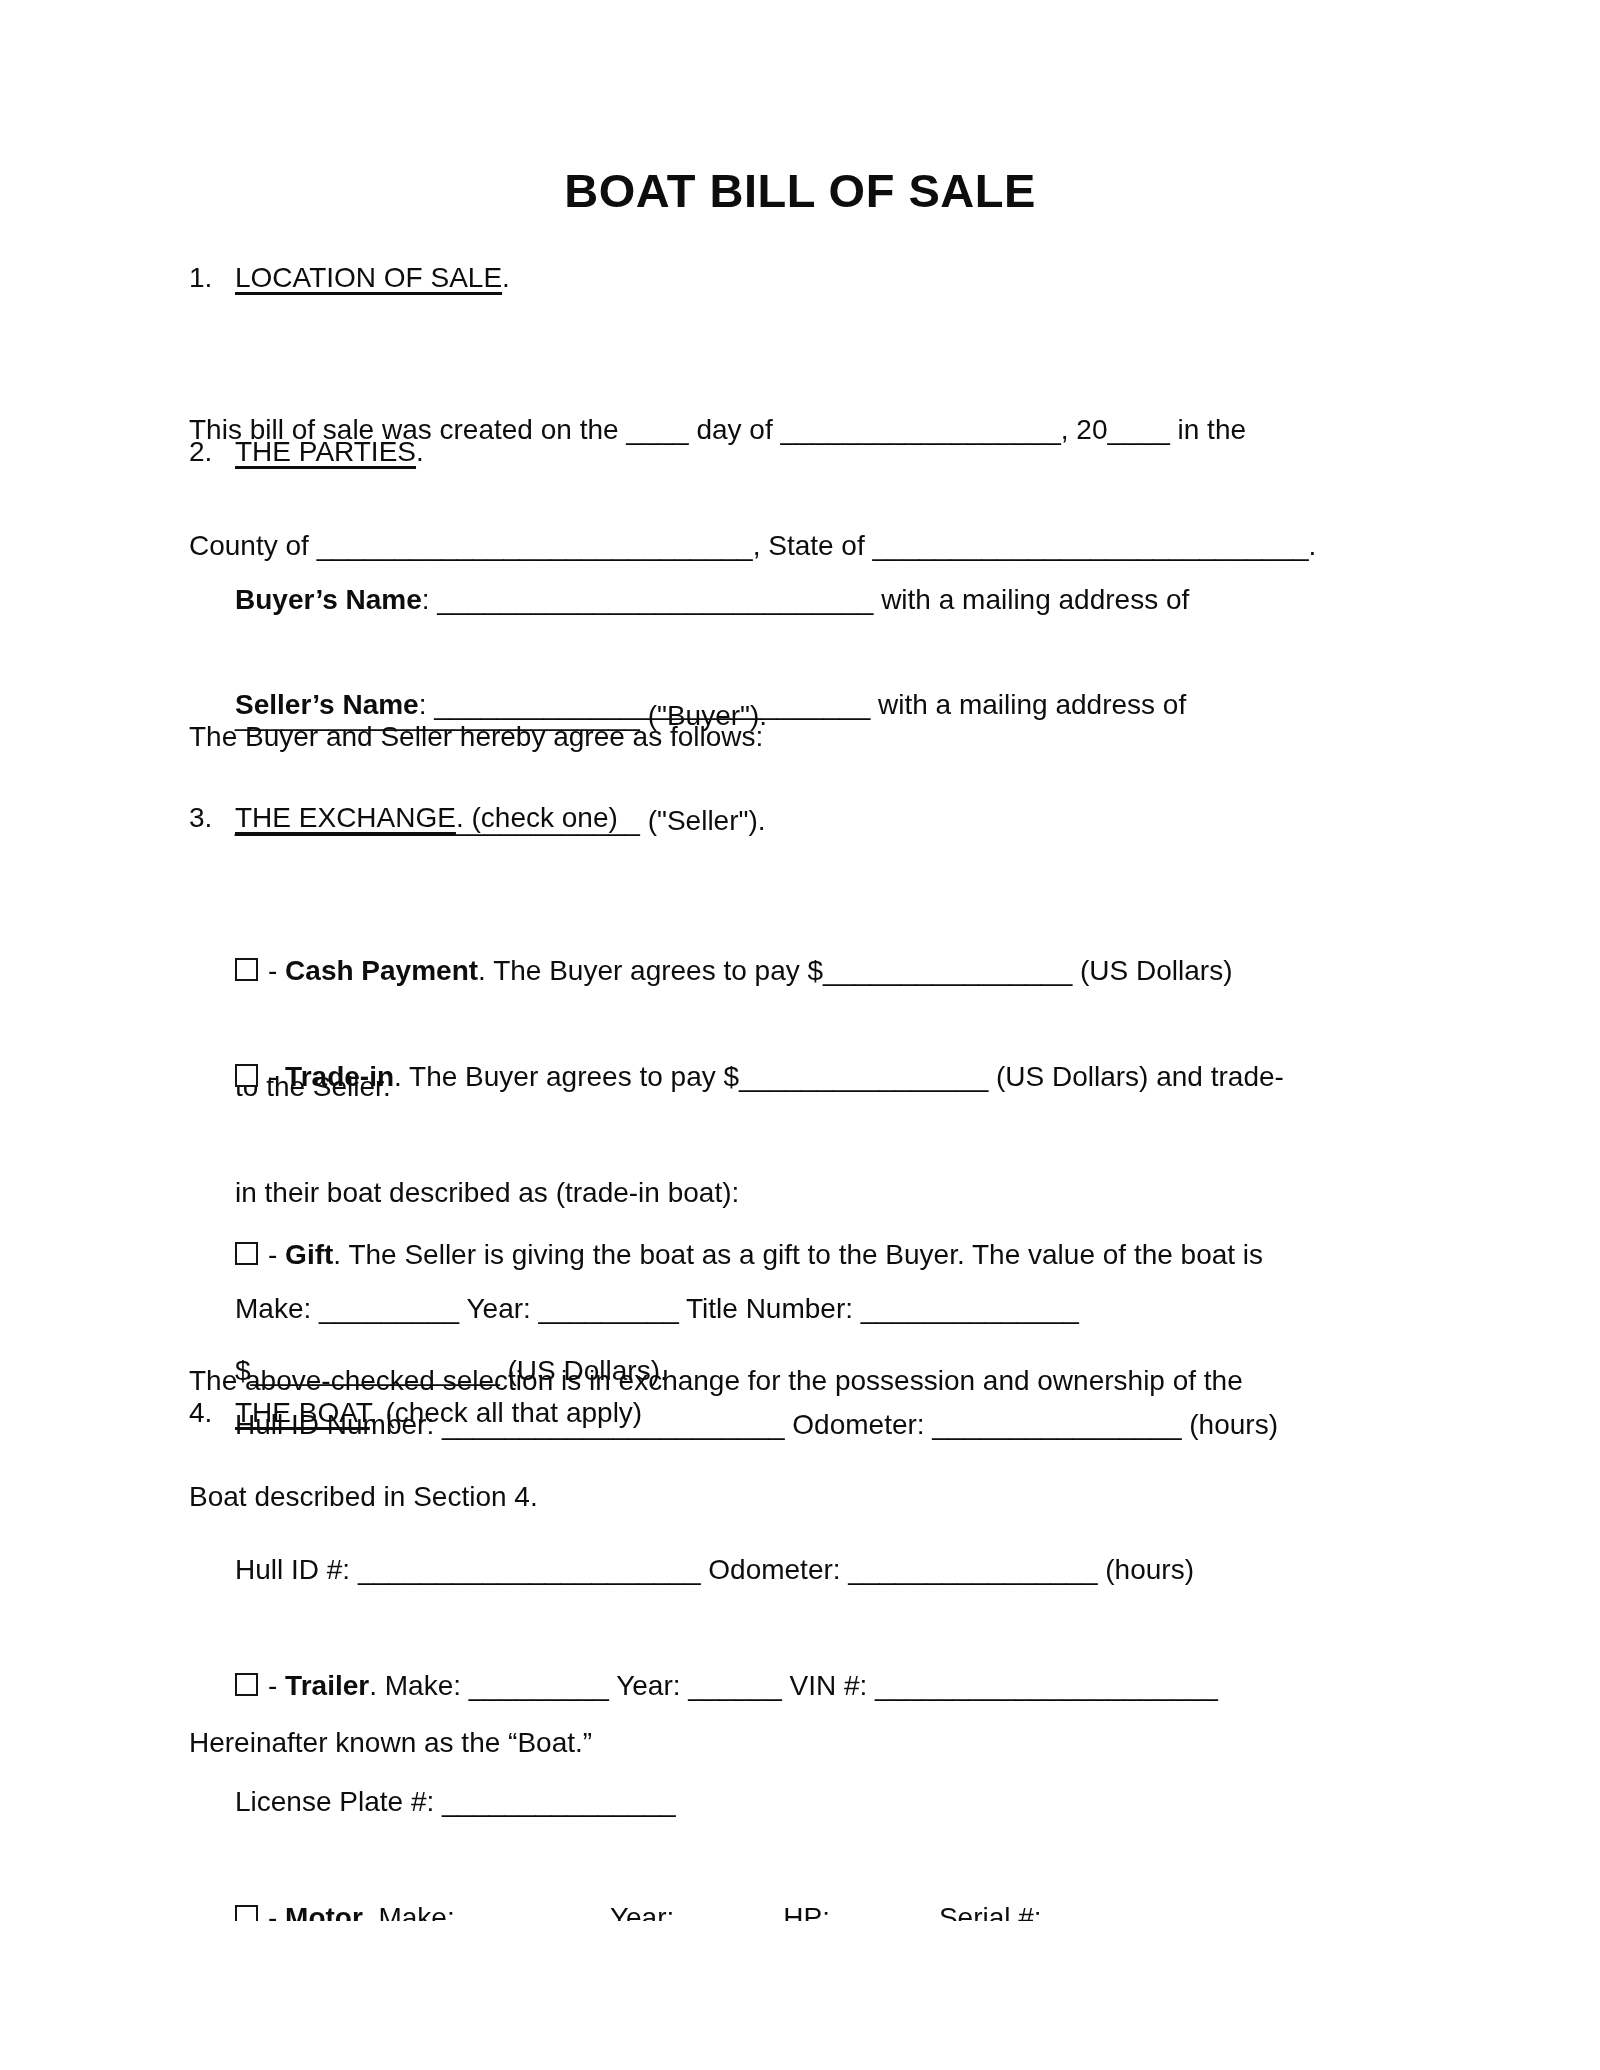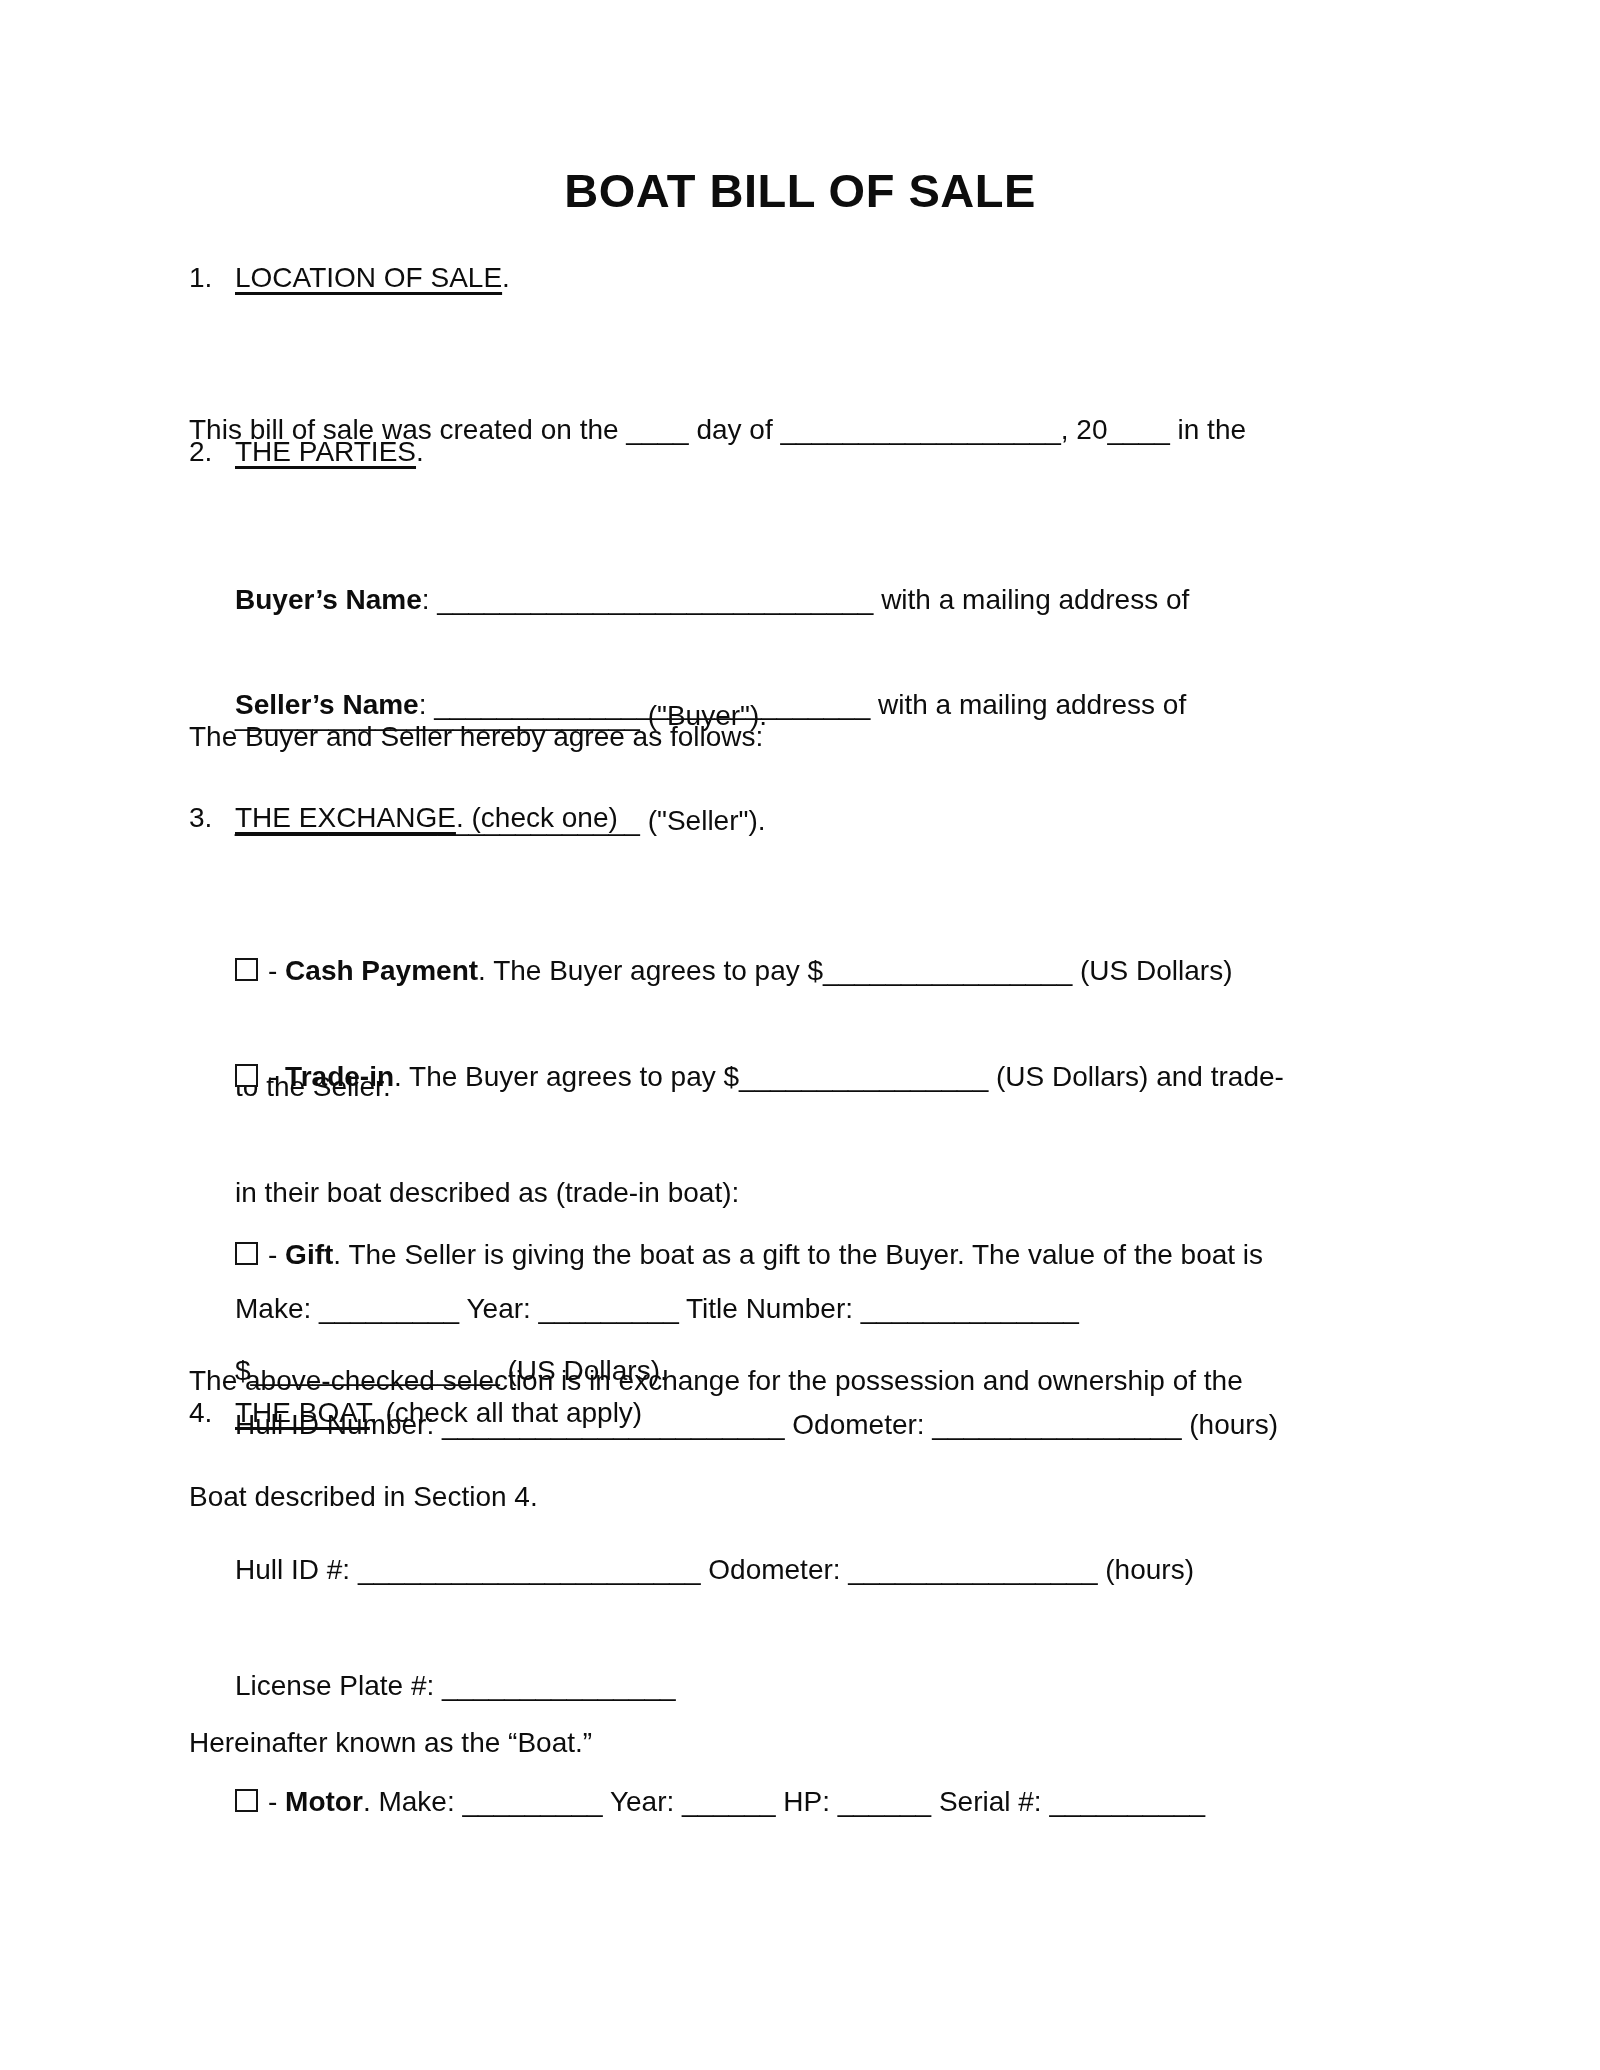--- a/index.html
+++ b/index.html
@@ -58,20 +58,21 @@
 <body>
 
 <div class="page">
 
   <div class="title">BOAT BILL OF SALE</div>
 
   <div class="blk heading" style="top:259px"><span class="num">1.</span><span class="hu">LOCATION OF SALE</span><span>.</span></div>
 
   <div class="blk" style="left:189px; top:334px">
     <div>This bill of sale was created on the ____ day of __________________, 20____ in the</div>
+    <div>County of ____________________________, State of ____________________________.</div>
   </div>
 
   <div class="blk heading" style="top:433px"><span class="num">2.</span><span class="hu">THE PARTIES</span><span>.</span></div>
 
   <div class="blk" style="left:235px; top:504px">
     <div><b>Buyer’s Name</b><span>: ____________________________ with a mailing address of</span></div>
     <div>__________________________ ("Buyer").</div>
   </div>
 
   <div class="blk" style="left:235px; top:609px">
@@ -102,20 +103,21 @@
 
   <div class="blk" style="left:189px; top:1285px">
     <div>The above-checked selection is in exchange for the possession and ownership of the</div>
     <div>Boat described in Section 4.</div>
   </div>
 
   <div class="blk heading" style="top:1394px"><span class="num">4.</span><span class="hu">THE BOAT</span><span>. (check all that apply)</span></div>
 
   <div class="blk" style="left:235px; top:1474px">
     <div>Hull ID #: ______________________ Odometer: ________________ (hours)</div>
+    <div><span class="cb"></span><span>- </span><b>Trailer</b><span>. Make: _________ Year: ______ VIN #: ______________________</span></div>
     <div>License Plate #: _______________</div>
     <div><span class="cb"></span><span>- </span><b>Motor</b><span>. Make: _________ Year: ______ HP: ______ Serial #: __________</span></div>
     
   </div>
 
   <div class="blk" style="left:189px; top:1724px">Hereinafter known as the “Boat.”</div>
 
   <svg class="logo" viewBox="0 0 36 49" aria-hidden="true">
     <path d="M0 0 H22 L36 14 V49 H0 Z" fill="#0c0c0c"></path>
     <path d="M22 1 L34.5 13.5 L22 13.5 Z" fill="#ffffff" stroke="#0c0c0c" stroke-width="1.6"></path>

